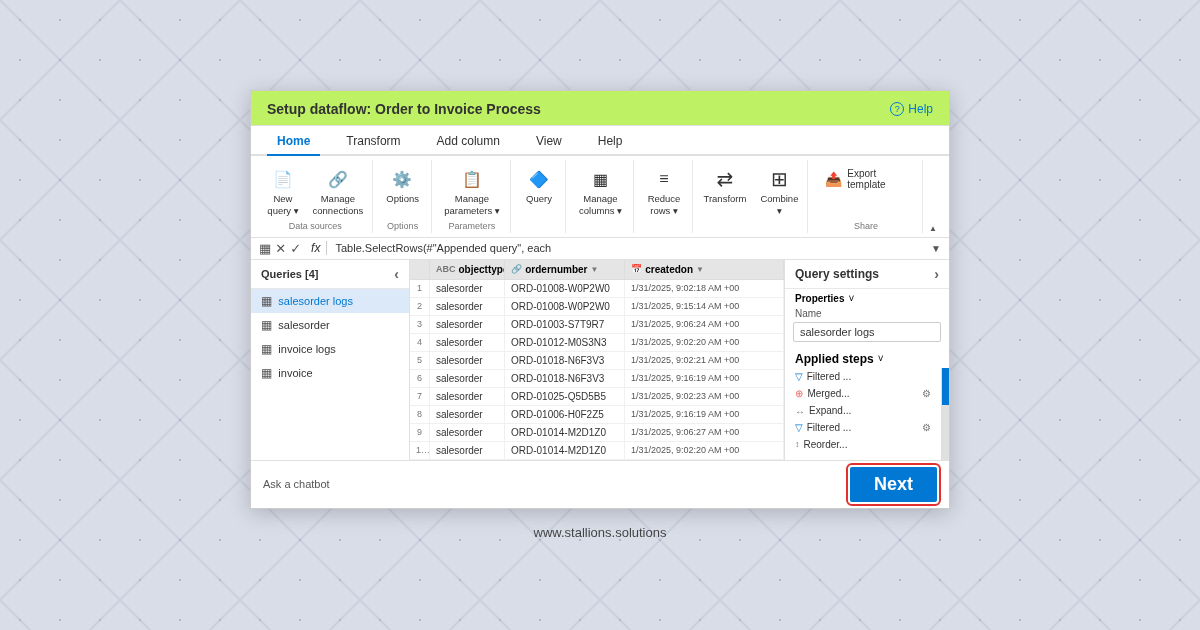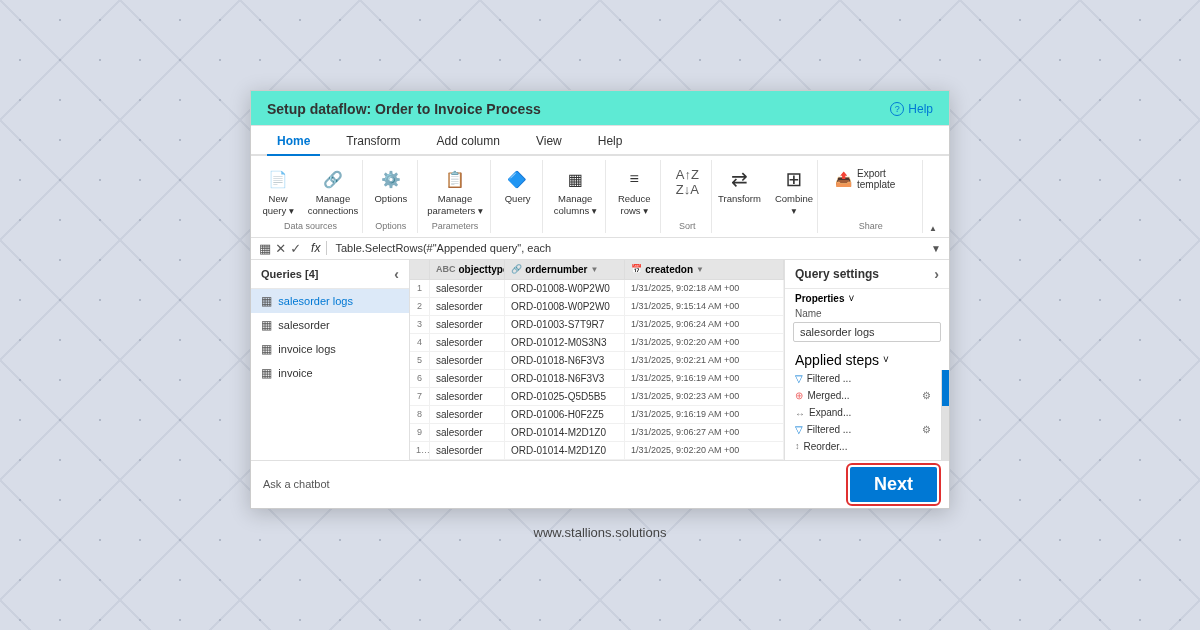--- a/index.html
+++ b/index.html
@@ -41,21 +41,21 @@
       z-index: 10;
     }
 
     
     .title-bar {
       display: flex;
       align-items: center;
       justify-content: space-between;
       padding: 10px 16px 8px;
       border-bottom: 1px solid #e0e0e0;
-      background: #5eead4;
+      background: #bef264;
     }
     .title-text {
       font-size: 14px;
       font-weight: 600;
       color: #333;
     }
     .help-link {
       color: #0078d4;
       font-size: 12px;
       display: flex;
@@ -500,28 +500,20 @@
     <div class="ribbon-group">
       <div class="ribbon-group-buttons">
         <div class="ribbon-btn">
           <div class="ribbon-btn-icon">≡</div>
           <div class="ribbon-btn-label">Reduce<br>rows ▾</div>
         </div>
       </div>
       <div class="ribbon-group-label"></div>
     </div>
 
-    <div class="ribbon-group" style="min-width:30px;">
-      <div class="ribbon-group-buttons">
-        <div class="ribbon-btn" style="font-size:13px; color:#555;">
-          <span>A↑Z<br>Z↓A</span>
-        </div>
-      </div>
-      <div class="ribbon-group-label">Sort</div>
-    </div>
 
     <div class="ribbon-group">
       <div class="ribbon-group-buttons">
         <div class="ribbon-btn">
           <div class="ribbon-btn-icon" style="font-size:20px;">⇄</div>
           <div class="ribbon-btn-label">Transform</div>
         </div>
         <div class="ribbon-btn">
           <div class="ribbon-btn-icon" style="font-size:20px;">⊞</div>
           <div class="ribbon-btn-label">Combine<br>▾</div>
@@ -684,21 +676,21 @@
 
       <div style="padding:4px 10px 2px; display:flex; align-items:center; gap:4px;">
         <span style="font-size:10px; font-weight:600;">Properties</span>
         <span style="font-size:10px;">˅</span>
       </div>
 
       <div style="padding:2px 10px 1px; font-size:10px; color:#555;">Name</div>
       <input class="name-input" value="salesorder logs" style="">
 
       <div style="padding:4px 10px 2px; display:flex; align-items:center; gap:4px;">
-        <span style="font-size:14px; font-weight:400;">Applied steps</span>
+        <span style="font-size:12px; font-weight:700;">Applied steps</span>
         <span style="font-size:10px;">˅</span>
       </div>
 
       <div class="steps-container">
         <div class="steps-list">
 
           <div class="step-item">
             <div class="step-left">
               <span class="step-icon">▽</span>
               <span>Filtered ...</span>

